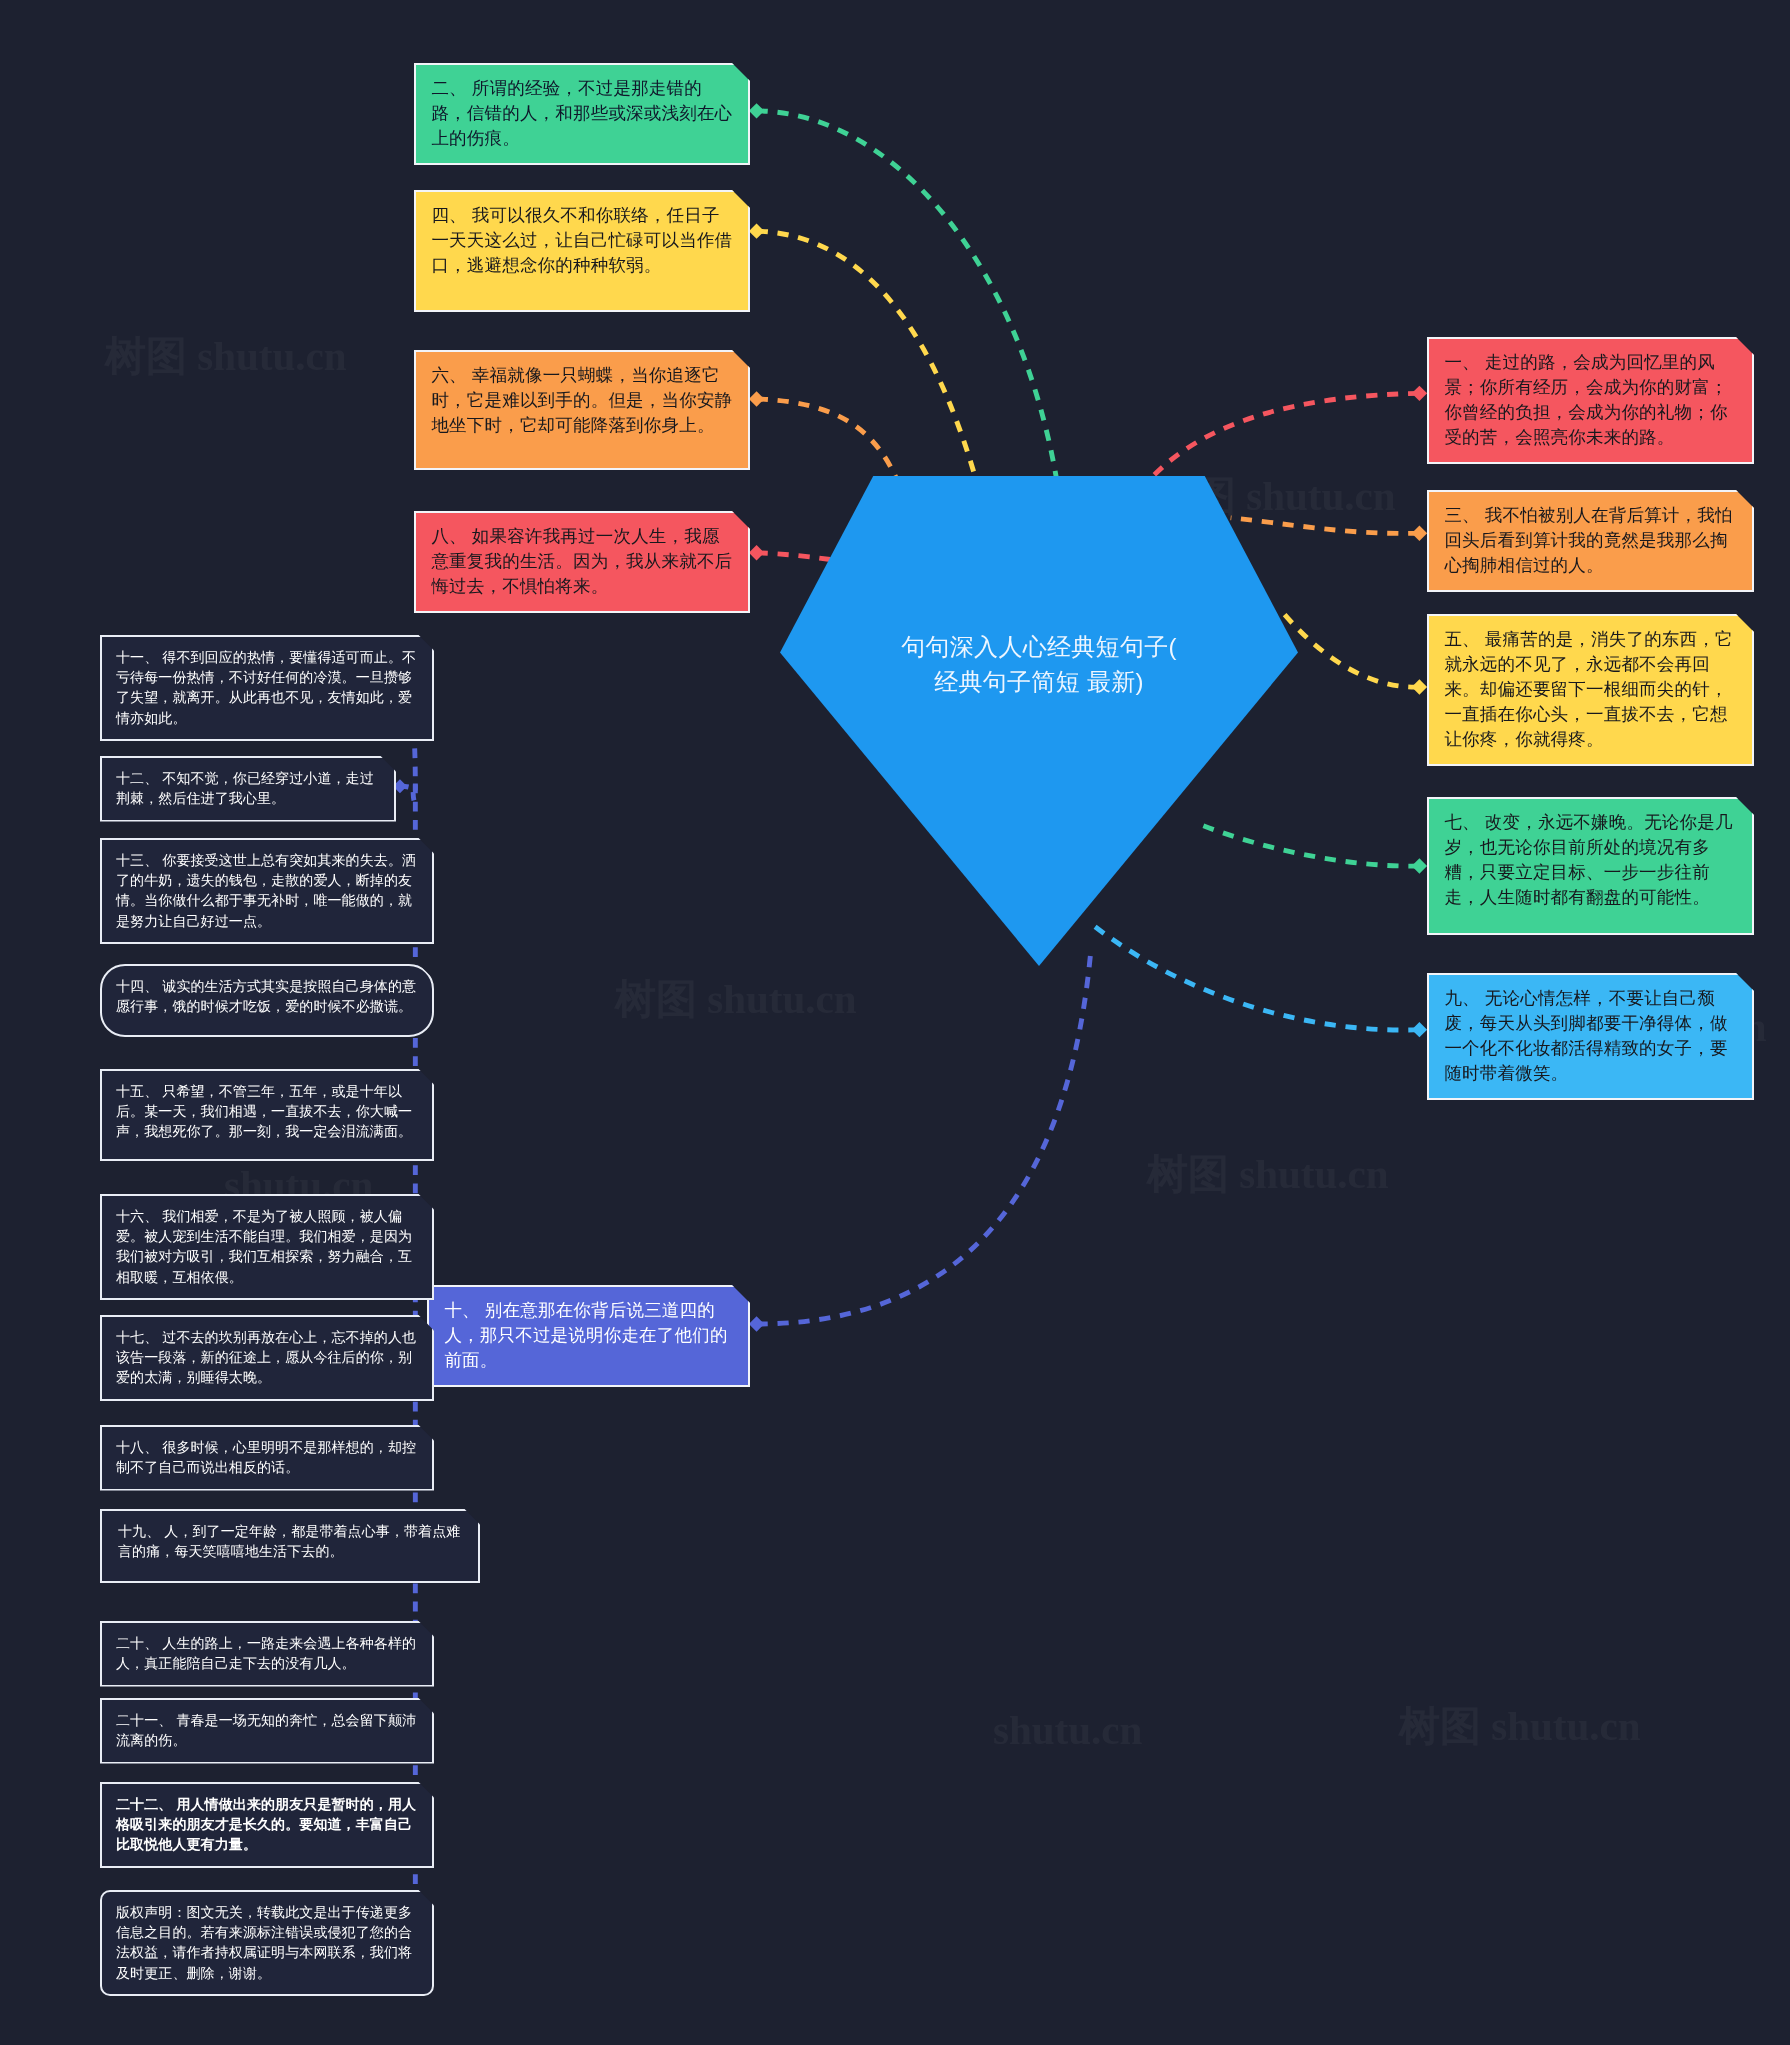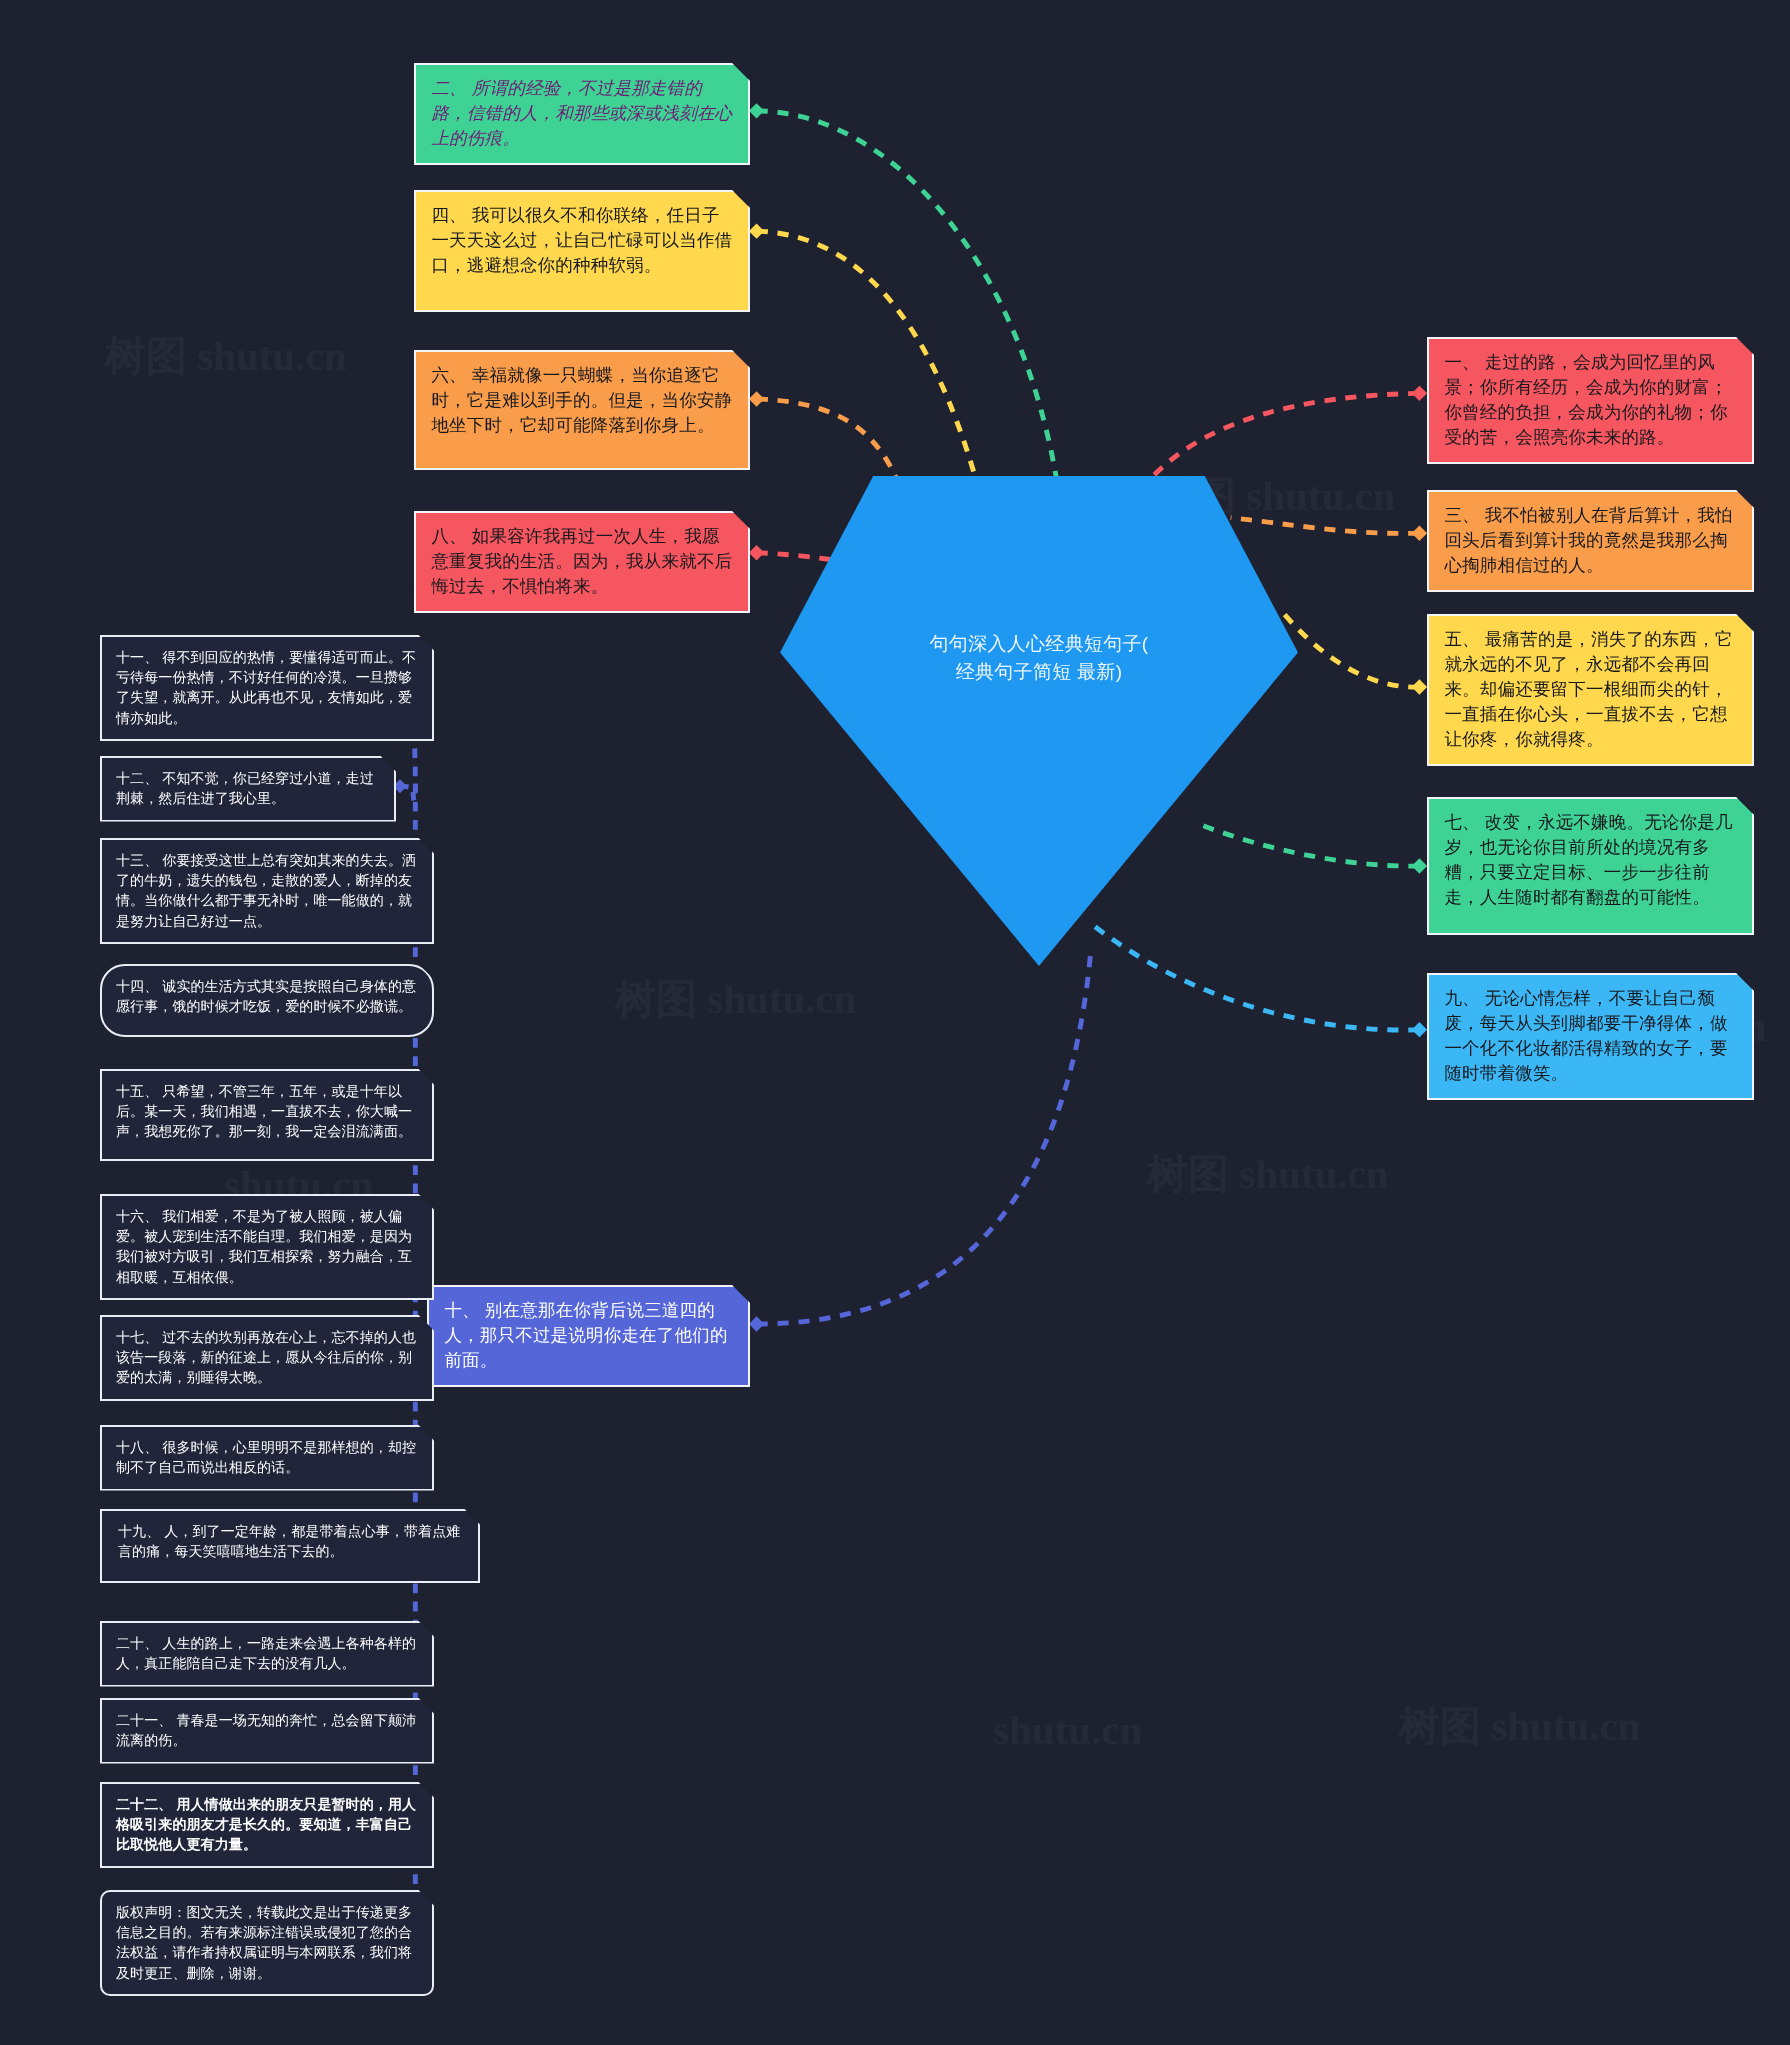--- a/index.html
+++ b/index.html
@@ -21,21 +21,21 @@
   
   #center{
     position:absolute;left:780px;top:476px;width:518px;height:490px;
   }
   #center .poly{
     position:absolute;inset:0;background:#1e98f0;
     clip-path:polygon(18% 0%,82% 0%,100% 36%,50% 100%,0% 36%);
   }
   #center .ctext{
     position:absolute;left:0;right:0;top:154px;
-    text-align:center;color:#eef6ff;font-size:19px;line-height:1.45;
+    text-align:center;color:#eef6ff;font-size:24px;line-height:1.45;
     letter-spacing:0.3px;
   }
 
   
   .card{
     position:absolute;box-sizing:border-box;
     padding:11.2px 14px 12.6px 15.4px;
     color:#1b1b1b;font-size:17.5px;line-height:1.42;
     letter-spacing:0.2px;
     border:2.1px solid #f2f4f8;
@@ -128,21 +128,21 @@
 
   <div id="center">
     <div class="poly"></div>
     <div class="ctext">
       <div>句句深入人心经典短句子(</div>
       <div>经典句子简短 最新)</div>
     </div>
   </div>
 
   <div id="left-branch-layer">
-      <div class="card " style="left: 414px; top: 63px; width: 336px; min-height: 94px; background: rgb(63, 210, 149); color: #701a75; font-style: italic;">
+      <div class="card " style="left: 414px; top: 63px; width: 336px; min-height: 94px; background: rgb(63, 210, 149); color: #0f172a;">
         <div>二、 所谓的经验，不过是那走错的路，信错的人，和那些或深或浅刻在心上的伤痕。</div>
       </div>
       <div class="card " style="left: 414px; top: 190px; width: 336px; min-height: 122px; background: rgb(255, 216, 77); color: rgb(23, 24, 29);">
         <div>四、 我可以很久不和你联络，任日子一天天这么过，让自己忙碌可以当作借口，逃避想念你的种种软弱。</div>
       </div>
       <div class="card " style="left: 414px; top: 350px; width: 336px; min-height: 120px; background: rgb(250, 157, 75); color: rgb(23, 24, 29);">
         <div>六、 幸福就像一只蝴蝶，当你追逐它时，它是难以到手的。但是，当你安静地坐下时，它却可能降落到你身上。</div>
       </div>
       <div class="card " style="left: 414px; top: 511px; width: 336px; min-height: 94px; background: rgb(245, 86, 95); color: rgb(23, 24, 29);">
         <div>八、 如果容许我再过一次人生，我愿意重复我的生活。因为，我从来就不后悔过去，不惧怕将来。</div>

